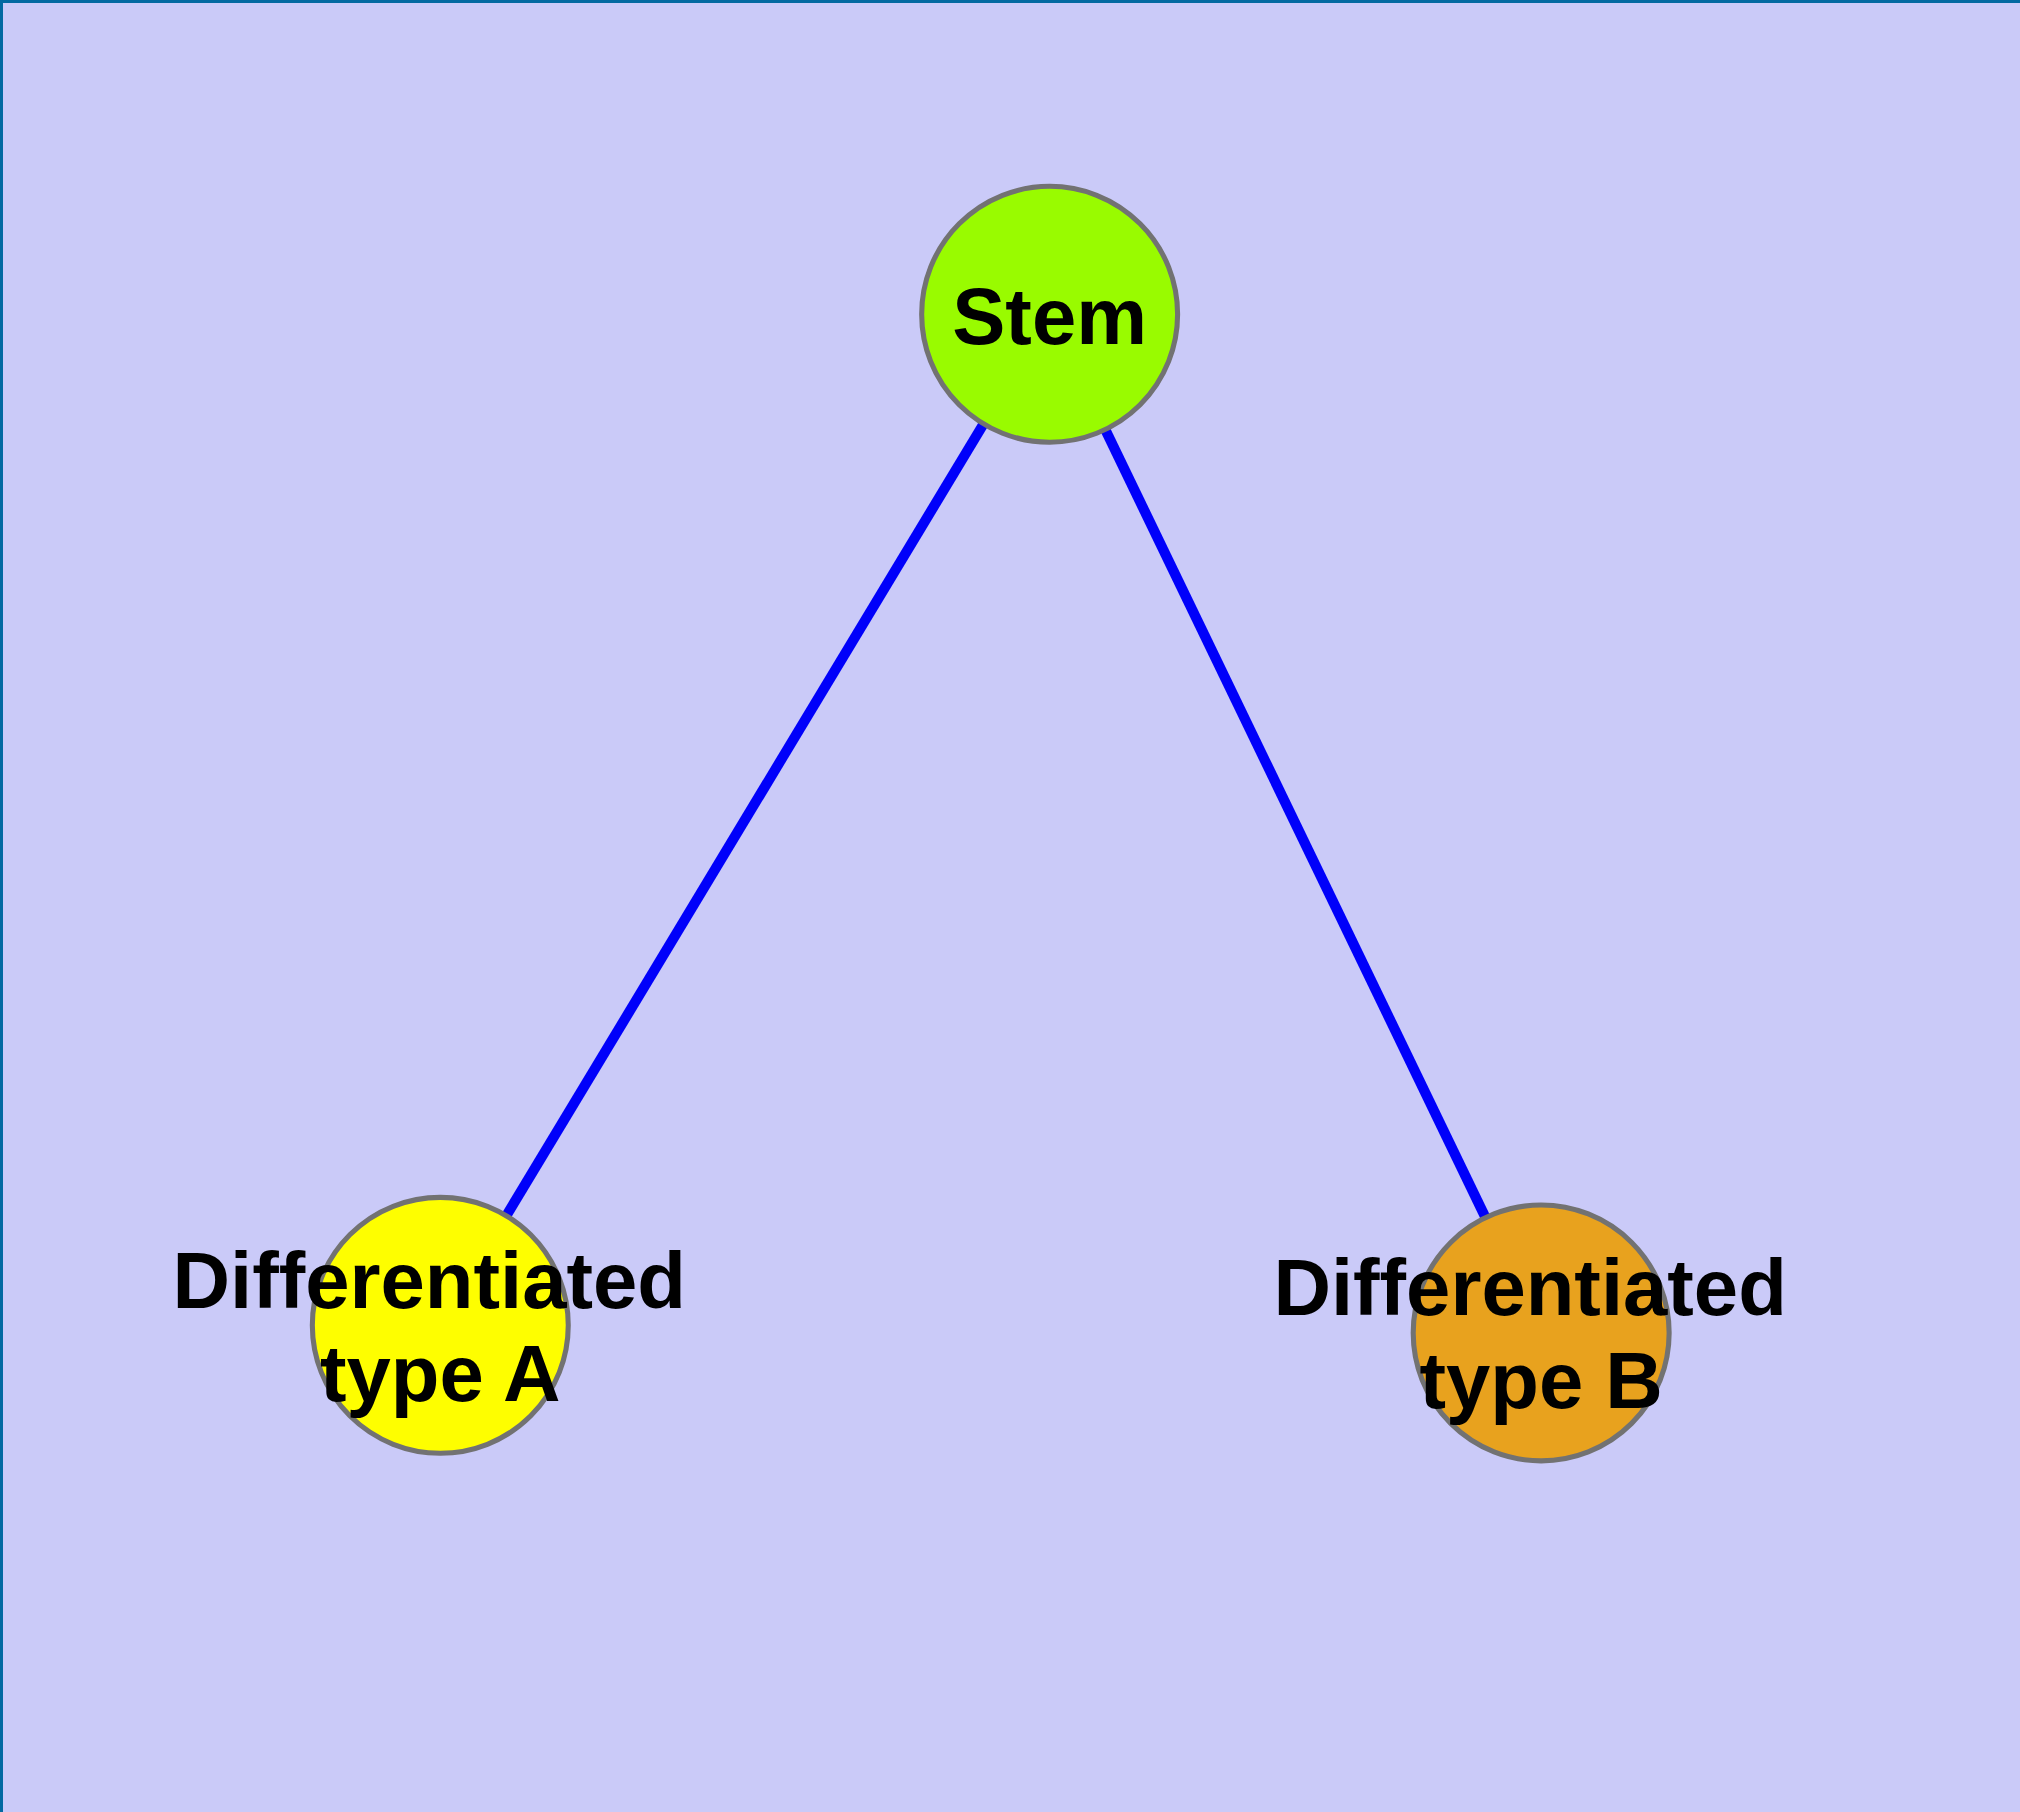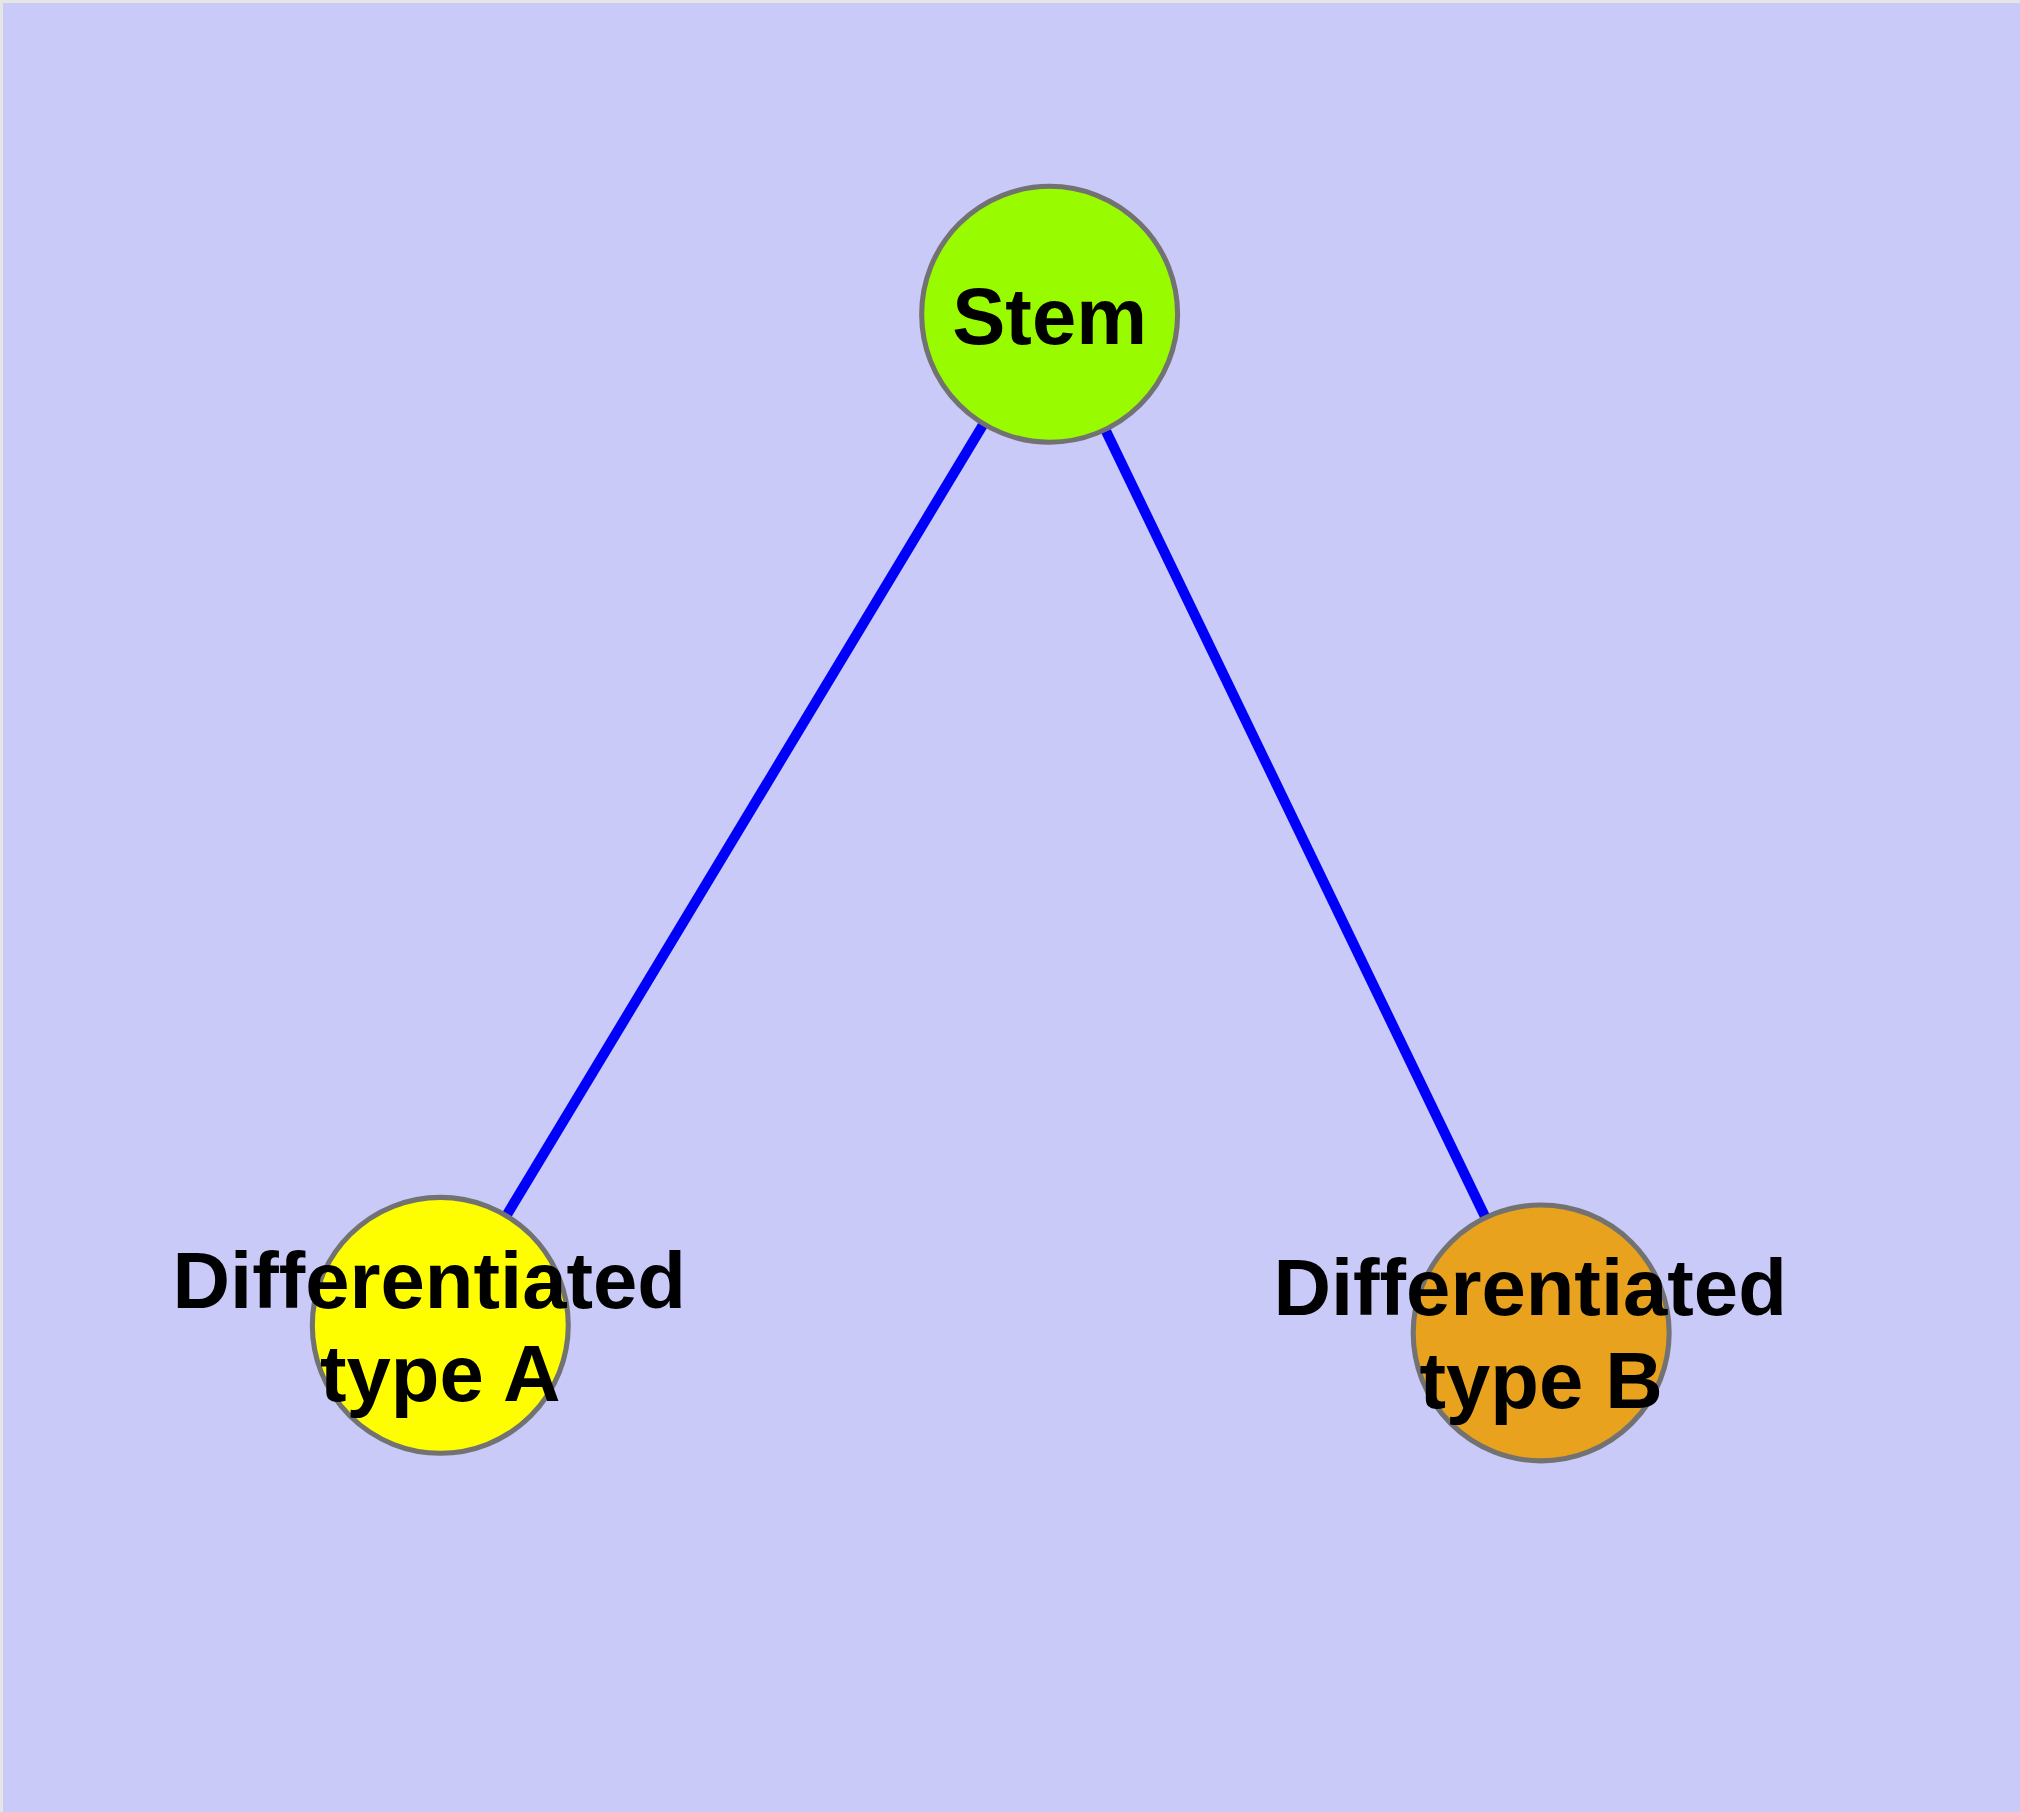--- a/index.html
+++ b/index.html
@@ -5,21 +5,21 @@
   html, body {
     margin: 0;
     padding: 0;
     background: #ffffff;
     font-family: "Liberation Sans", sans-serif;
   }
   .stage {
     position: relative;
     width: 2021px;
     height: 1812px;
-    background: #e5e5e5;
+    background: #0369a1;
     overflow: hidden;
   }
   .panel {
     position: absolute;
     top: 3.4px;
     left: 3.4px;
     width: 2017px;
     height: 1809px;
     background: #CACAF8;
   }

